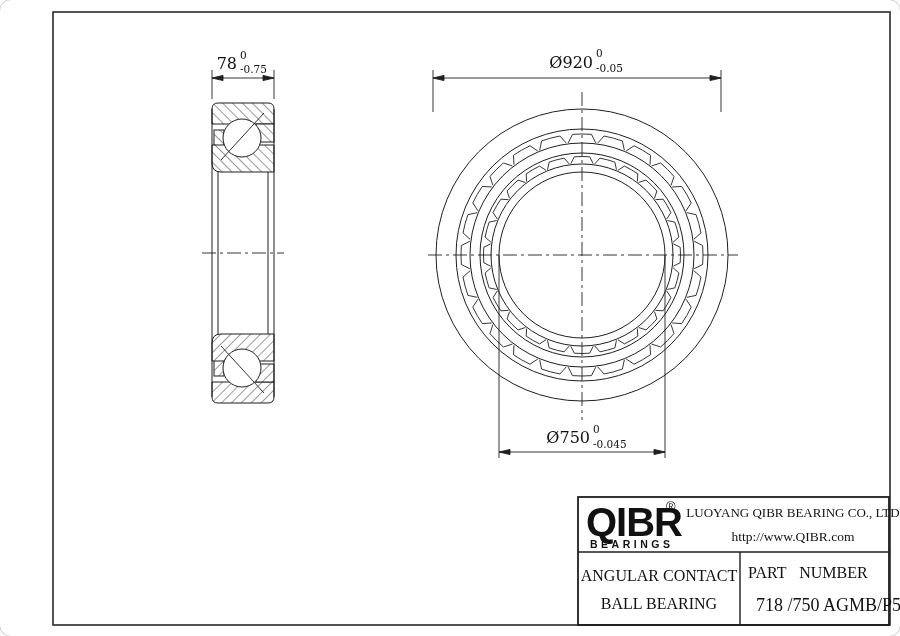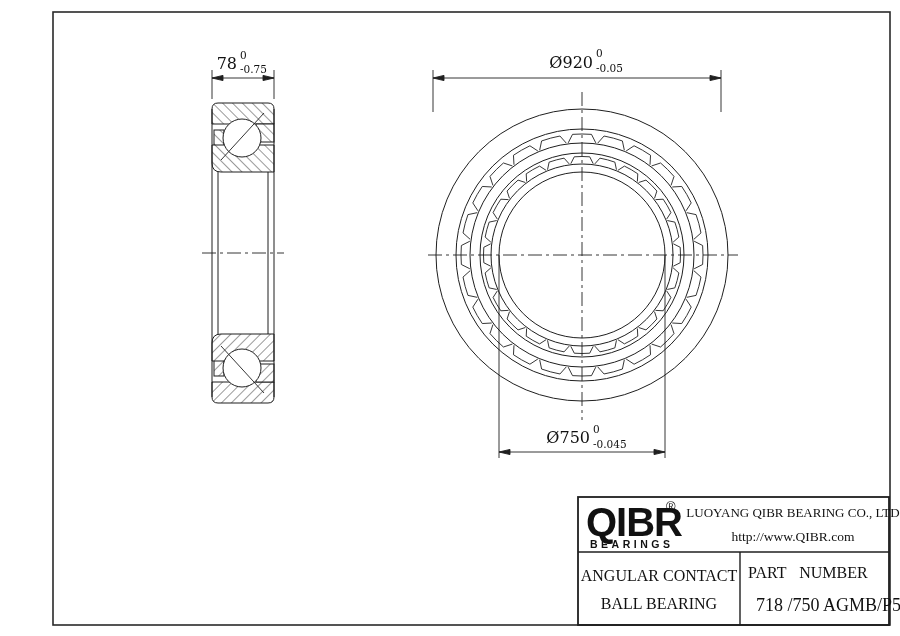--- a/index.html
+++ b/index.html
@@ -1,19 +1,20 @@
 <!DOCTYPE html>
 <html><head>
 <meta charset="utf-8">
 <style>
   html,body{margin:0;padding:0;background:#fff;}
   .page{
     position:relative;width:900px;height:636px;background:#ffffff;
     outline:1px solid #c9c9c9;overflow:hidden;
     font-family:"Liberation Serif", serif;
+    border-radius:11px;
   }
   svg text{fill:#111;}
   .dim-main{font:16px "DejaVu Serif", serif;}
   .dim-tol{font:10.5px "DejaVu Serif", serif;}
   .tb-company{font:13px "Liberation Serif", serif;}
   .tb-url{font:13.5px "Liberation Serif", serif;}
   .tb-product{font:16px "Liberation Serif", serif;}
   .tb-partlabel{font:16px "Liberation Serif", serif;word-spacing:9px;}
   .tb-partnum{font:18px "Liberation Serif", serif;}
   .logo-main{font:800 40px "Liberation Sans", sans-serif;letter-spacing:-1px;}

